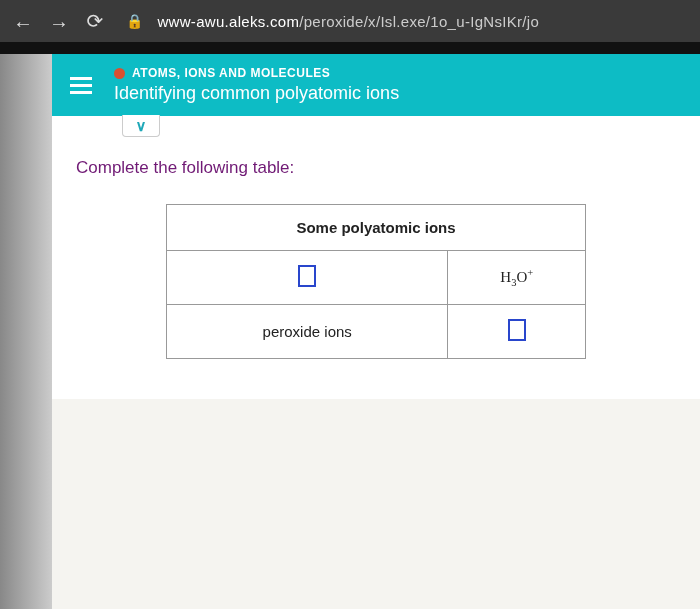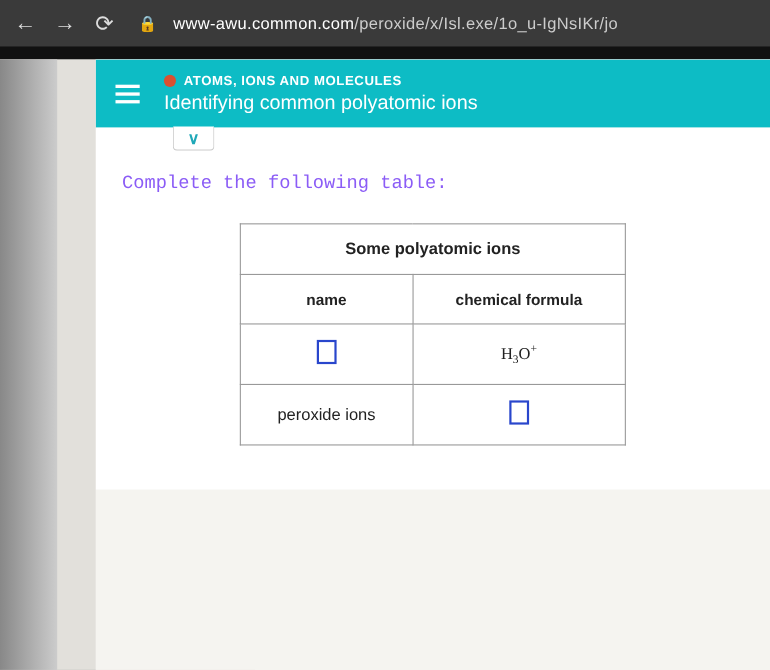--- a/index.html
+++ b/index.html
@@ -37,21 +37,20 @@
     }
     .url-domain { color: #fff; }
     .monitor-edge {
       background: #111;
       height: 12px;
     }
     .page-bg {
       background: #e2e0db;
       height: 555px;
       display: flex;
-      gap: 35px;
     }
     .left-gutter {
       width: 52px;
       background: linear-gradient(to right, #888 0%, #ccc 100%);
     }
     .page-main {
       flex: 1;
       background: #f5f4f0;
       overflow: hidden;
     }
@@ -115,28 +114,27 @@
       display: flex;
       align-items: center;
       justify-content: center;
       color: #1fa8b8;
       font-size: 15px;
       font-weight: bold;
       cursor: pointer;
     }
     .instruction {
       font-size: 17px;
-      color: #8b5cf6;
+      color: #701a75;
       margin: 24px 0 26px 0;
-      font-family: Liberation Mono, monospace;
     }
     .ion-table {
       margin: 0 auto;
       border-collapse: collapse;
-      width: 351px;
+      width: 420px;
     }
     .ion-table th, .ion-table td {
       border: 1px solid #999;
       padding: 14px 10px;
       text-align: center;
       font-size: 15px;
       color: #222;
     }
     .ion-table .table-title {
       font-weight: 700;
@@ -163,21 +161,21 @@
   </style>
 </head>
 <body>
 
 <div class="browser-chrome">
   <div class="nav-btn">←</div>
   <div class="nav-btn">→</div>
   <div class="nav-btn">⟳</div>
   <div class="lock-icon">🔒</div>
   <div class="url-bar">
-    <span class="url-domain">www-awu.common.com</span><span>/peroxide/x/Isl.exe/1o_u-IgNsIKr/jo</span>
+    <span class="url-domain">www-awu.aleks.com</span><span>/peroxide/x/Isl.exe/1o_u-IgNsIKr/jo</span>
   </div>
 </div>
 
 <div class="monitor-edge"></div>
 
 <div class="page-bg">
   <div class="left-gutter"></div>
   <div class="page-main">
 
     <div class="header-bar">
@@ -201,24 +199,20 @@
       </div>
 
       <div class="instruction">Complete the following table:</div>
 
       <table class="ion-table">
         <tbody>
             <tr>
           <th colspan="2" class="table-title">Some polyatomic ions</th>
         </tr>
         <tr>
-          <th class="col-head">name</th>
-          <th class="col-head">chemical formula</th>
-        </tr>
-        <tr>
           <td><span class="input-box"></span></td>
           <td class="formula">
             <span>H</span><sub>3</sub><span>O</span><sup>+</sup>
           </td>
         </tr>
         <tr>
           <td>peroxide ions</td>
           <td><span class="input-box"></span></td>
         </tr>
       </tbody>

